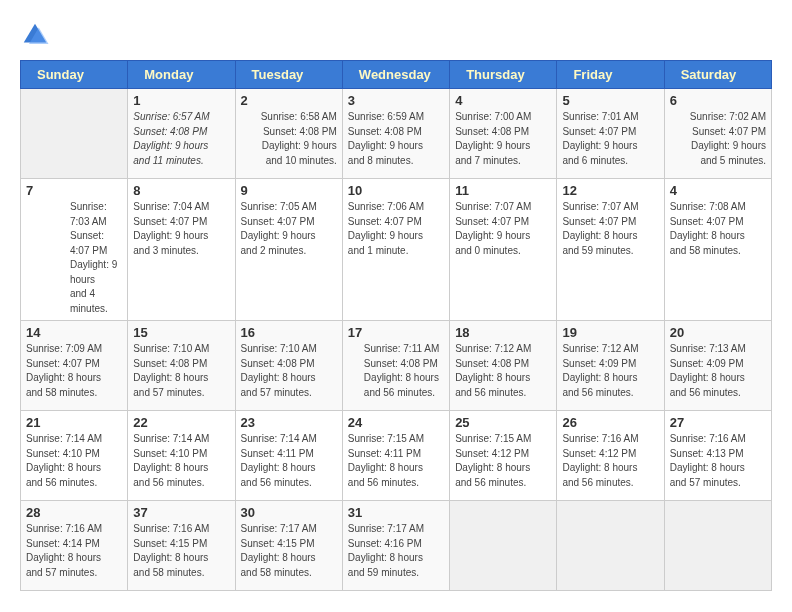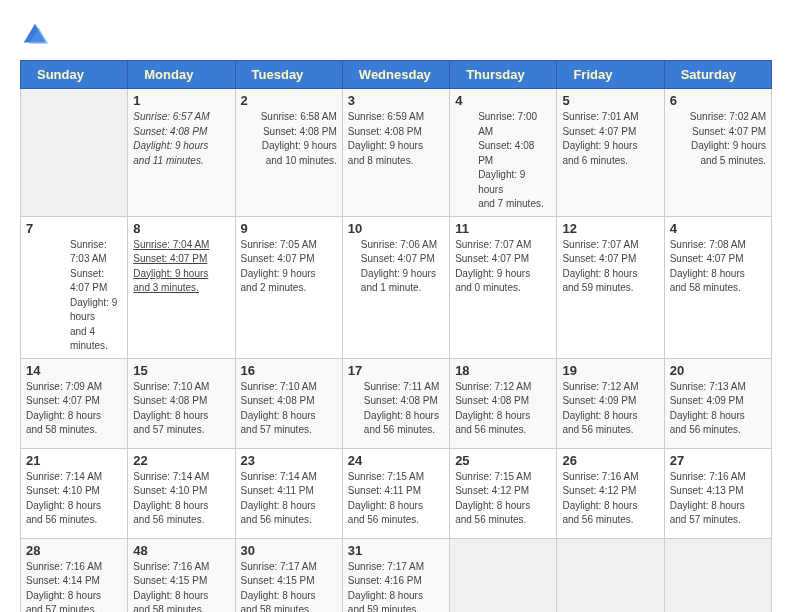--- a/index.html
+++ b/index.html
@@ -144,21 +144,21 @@
         </td>
         <td>
           <div class="day-number">3</div>
           <div class="day-info" style="white-space: pre-line;">Sunrise: 6:59 AM
 Sunset: 4:08 PM
 Daylight: 9 hours
 and 8 minutes.</div>
         </td>
         <td>
           <div class="day-number">4</div>
-          <div class="day-info" style="white-space: pre-line; margin-left: 23px;">Sunrise: 7:00 AM
+          <div class="day-info" style="white-space: pre-line;">Sunrise: 7:00 AM
 Sunset: 4:08 PM
 Daylight: 9 hours
 and 7 minutes.</div>
         </td>
         <td>
           <div class="day-number">5</div>
           <div class="day-info" style="white-space: pre-line;">Sunrise: 7:01 AM
 Sunset: 4:07 PM
 Daylight: 9 hours
 and 6 minutes.</div>
@@ -174,35 +174,35 @@
       <tr>
         <td>
           <div class="day-number">7</div>
           <div class="day-info" style="white-space: pre-line; margin-left: 44px;">Sunrise: 7:03 AM
 Sunset: 4:07 PM
 Daylight: 9 hours
 and 4 minutes.</div>
         </td>
         <td>
           <div class="day-number">8</div>
-          <div class="day-info" style="white-space: pre-line; text-decoration: underline;">Sunrise: 7:04 AM
+          <div class="day-info" style="white-space: pre-line;">Sunrise: 7:04 AM
 Sunset: 4:07 PM
 Daylight: 9 hours
 and 3 minutes.</div>
         </td>
         <td>
           <div class="day-number">9</div>
           <div class="day-info" style="white-space: pre-line;">Sunrise: 7:05 AM
 Sunset: 4:07 PM
 Daylight: 9 hours
 and 2 minutes.</div>
         </td>
         <td>
           <div class="day-number">10</div>
-          <div class="day-info" style="white-space: pre-line; margin-left: 13px;">Sunrise: 7:06 AM
+          <div class="day-info" style="white-space: pre-line;">Sunrise: 7:06 AM
 Sunset: 4:07 PM
 Daylight: 9 hours
 and 1 minute.</div>
         </td>
         <td>
           <div class="day-number">11</div>
           <div class="day-info" style="white-space: pre-line;">Sunrise: 7:07 AM
 Sunset: 4:07 PM
 Daylight: 9 hours
 and 0 minutes.</div>
@@ -326,21 +326,21 @@
       </tr>
       <tr>
         <td>
           <div class="day-number">28</div>
           <div class="day-info" style="white-space: pre-line;">Sunrise: 7:16 AM
 Sunset: 4:14 PM
 Daylight: 8 hours
 and 57 minutes.</div>
         </td>
         <td>
-          <div class="day-number">48</div>
+          <div class="day-number">37</div>
           <div class="day-info" style="white-space: pre-line;">Sunrise: 7:16 AM
 Sunset: 4:15 PM
 Daylight: 8 hours
 and 58 minutes.</div>
         </td>
         <td>
           <div class="day-number">30</div>
           <div class="day-info" style="white-space: pre-line;">Sunrise: 7:17 AM
 Sunset: 4:15 PM
 Daylight: 8 hours

